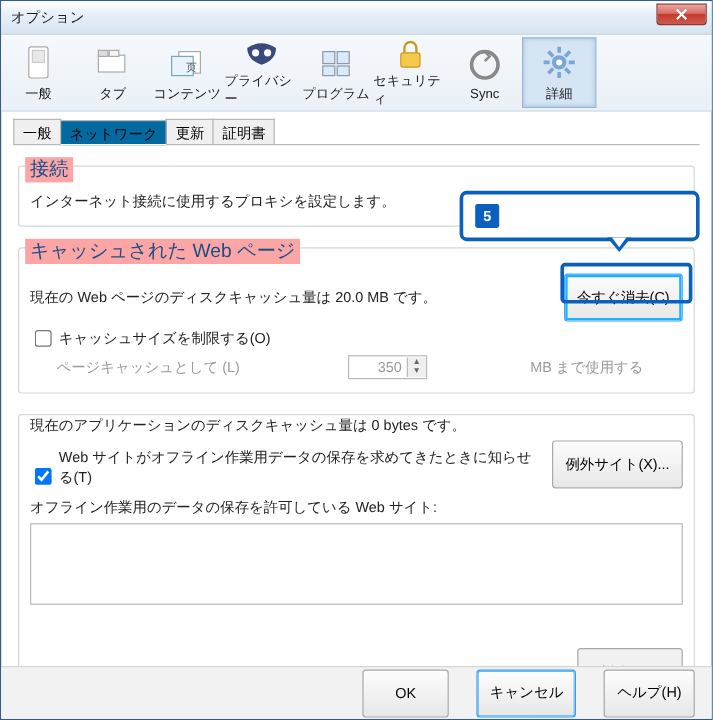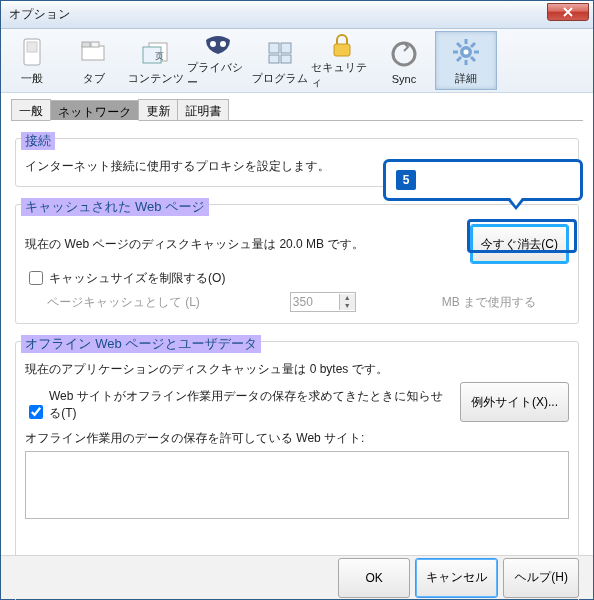--- a/index.html
+++ b/index.html
@@ -12,40 +12,40 @@
 
 .toolbar { height: 64px; background: linear-gradient(to bottom, #f6f9fc 0%, #eaf0f7 100%); border-bottom: 1px solid #c9d6e3; display: flex; align-items: stretch; padding: 2px 0; }
 .toolbar-item { width: 62px; display: flex; flex-direction: column; align-items: center; justify-content: center; font-size: 11px; color: #1a1a1a; cursor: pointer; gap:2px;}
 .toolbar-item.selected { background: #d5e5f4; border: 1px solid #9ab8d6; box-shadow: inset 0 0 4px rgba(100,140,180,.4); }
 .toolbar-icon { height: 34px; display:flex; align-items:center; justify-content:center;}
 
 .content { padding: 6px 10px 0 10px; }
 
 .subtabs { display: flex; border-bottom: 1px solid #b8b8b8; height: 22px; }
 .subtab { font-size: 12px; padding: 3px 7px; border: 1px solid #b8b8b8; border-bottom: none; background: #f0f0f0; margin-right: -1px; cursor: pointer; position:relative; top:0px;}
-.subtab.active { background: #a3a3a3; border-bottom: 1px solid #fff; z-index:1; top:1px; padding-bottom:2px;}
+.subtab.active { background: #0369a1; border-bottom: 1px solid #fff; z-index:1; top:1px; padding-bottom:2px;}
 
 .group { margin: 10px 4px 6px 4px; position: relative; padding: 14px 10px 8px 10px; }
 .group-border { position:absolute; left:0; right:0; top:7px; bottom:0; border:1px solid #d6d6d6; border-radius:3px; pointer-events:none;}
-.group-title { position: relative; display:inline-block; background:#c4b5fd; padding:0 4px; font-size:13px; color:#1a4e8a; margin-left:-4px; top:-14px; }
+.group-title { position: relative; display:inline-block; background:#fca5a5; padding:0 4px; font-size:16px; color:#1a4e8a; margin-left:-4px; top:-14px; }
 .group-inner { margin-top:-10px; }
 
 .row { display: flex; align-items: center; font-size: 12px; color: #222; margin: 4px 0; }
 .row .grow { flex: 1; }
 .btn { font-size: 12px; height: 40px; padding: 0 10px; border: 1px solid #a8a8a8; border-radius: 3px; background: linear-gradient(to bottom,#fdfdfd,#e7e7e7); cursor: pointer; min-width:88px; }
 .btn.highlight { box-shadow: 0 0 0 2px #1db0ff inset; border-color:#34a6ff; }
 .btn.disabled { color:#9a9a9a; cursor:default; background:#f1f1f1;margin-top:30px;}
 .chk { width:14px; height:14px; margin-right:6px; }
 .disabled-text { color:#9a9a9a; }
 .spin { width:66px; height:20px; border:1px solid #bbb; display:flex; align-items:center; }
-.spin input { border:0; width:48px; font-size:12px; text-align:left; padding-right:4px; color:#9a9a9a; background:transparent;}
+.spin input { border:0; width:48px; font-size:12px; text-align:right; padding-right:4px; color:#9a9a9a; background:transparent;}
 .spin .spbtns { width:16px; display:flex; flex-direction:column; }
 .spin .sp { flex:1; border-left:1px solid #bbb; background:#eee; font-size:7px; text-align:center; line-height:8px; color:#666;}
 .listbox { border:1px solid #bbb; height:68px; background:#fff; margin-top:4px;}
-.footer { border-top:1px solid #d6d6d6; height:44px; display:flex; align-items:center; justify-content:flex-end; gap:5px; padding:0 14px; background:#f2f2f2; position:absolute; left:0; right:0; bottom:0;}
+.footer { border-top:1px solid #d6d6d6; height:44px; display:flex; align-items:center; justify-content:flex-end; gap:23px; padding:0 14px; background:#f2f2f2; position:absolute; left:0; right:0; bottom:0;}
 .footer .btn { min-width:72px; }
 .footer .btn.default { border-color:#3c9df0; box-shadow:0 0 0 1px #60b6ff inset;}
 
 .callout { position:absolute; right:10px; top:158px; width:200px; background:#fff; border:3px solid #0a5fbf; border-radius:6px; padding:8px 10px; font-size:13px; font-weight:600; color:#0a0a0a; display:flex; align-items:center; gap:8px; z-index:5;}
 .callout .num { width:20px; height:20px; background:#0a5fbf; color:#fff; display:flex; align-items:center; justify-content:center; font-size:12px; border-radius:2px;}
 .callout-tail { position:absolute; left:120px; bottom:-12px; width:0; height:0; border-left:10px solid transparent; border-right:10px solid transparent; border-top:12px solid #0a5fbf;}
 .callout-tail::after{content:"";position:absolute; left:-6px; top:-12px; width:0;height:0;border-left:6px solid transparent;border-right:6px solid transparent;border-top:8px solid #fff;}
 
 .hl-box { position:absolute; right:16px; top:218px; width:110px; height:34px; border:3px solid #0a5fbf; border-radius:4px; pointer-events:none; z-index:4;}
 </style>
@@ -194,21 +194,20 @@
               </div>
           </div>
           <span style="width:8px;"></span>
           <span class="disabled-text">MB まで使用する</span>
         </div>
       </div>
     </div>
 
     <div class="group">
       <div class="group-border"></div>
-      <span class="group-title">オフライン Web ページとユーザデータ</span>
       <div class="group-inner">
         <div class="row">
           <span class="grow">現在のアプリケーションのディスクキャッシュ量は 0 bytes です。</span>
         </div>
         <div class="row" style="align-items:flex-end;">
           <input type="checkbox" class="chk" checked="" style="margin-top: 2px;">
           <span style="flex:1; padding-right:8px;">Web サイトがオフライン作業用データの保存を求めてきたときに知らせる(T)</span>
           <button class="btn"><span>例外サイト(X)...</span></button>
         </div>
         <div class="row" style="margin-top:8px;">

